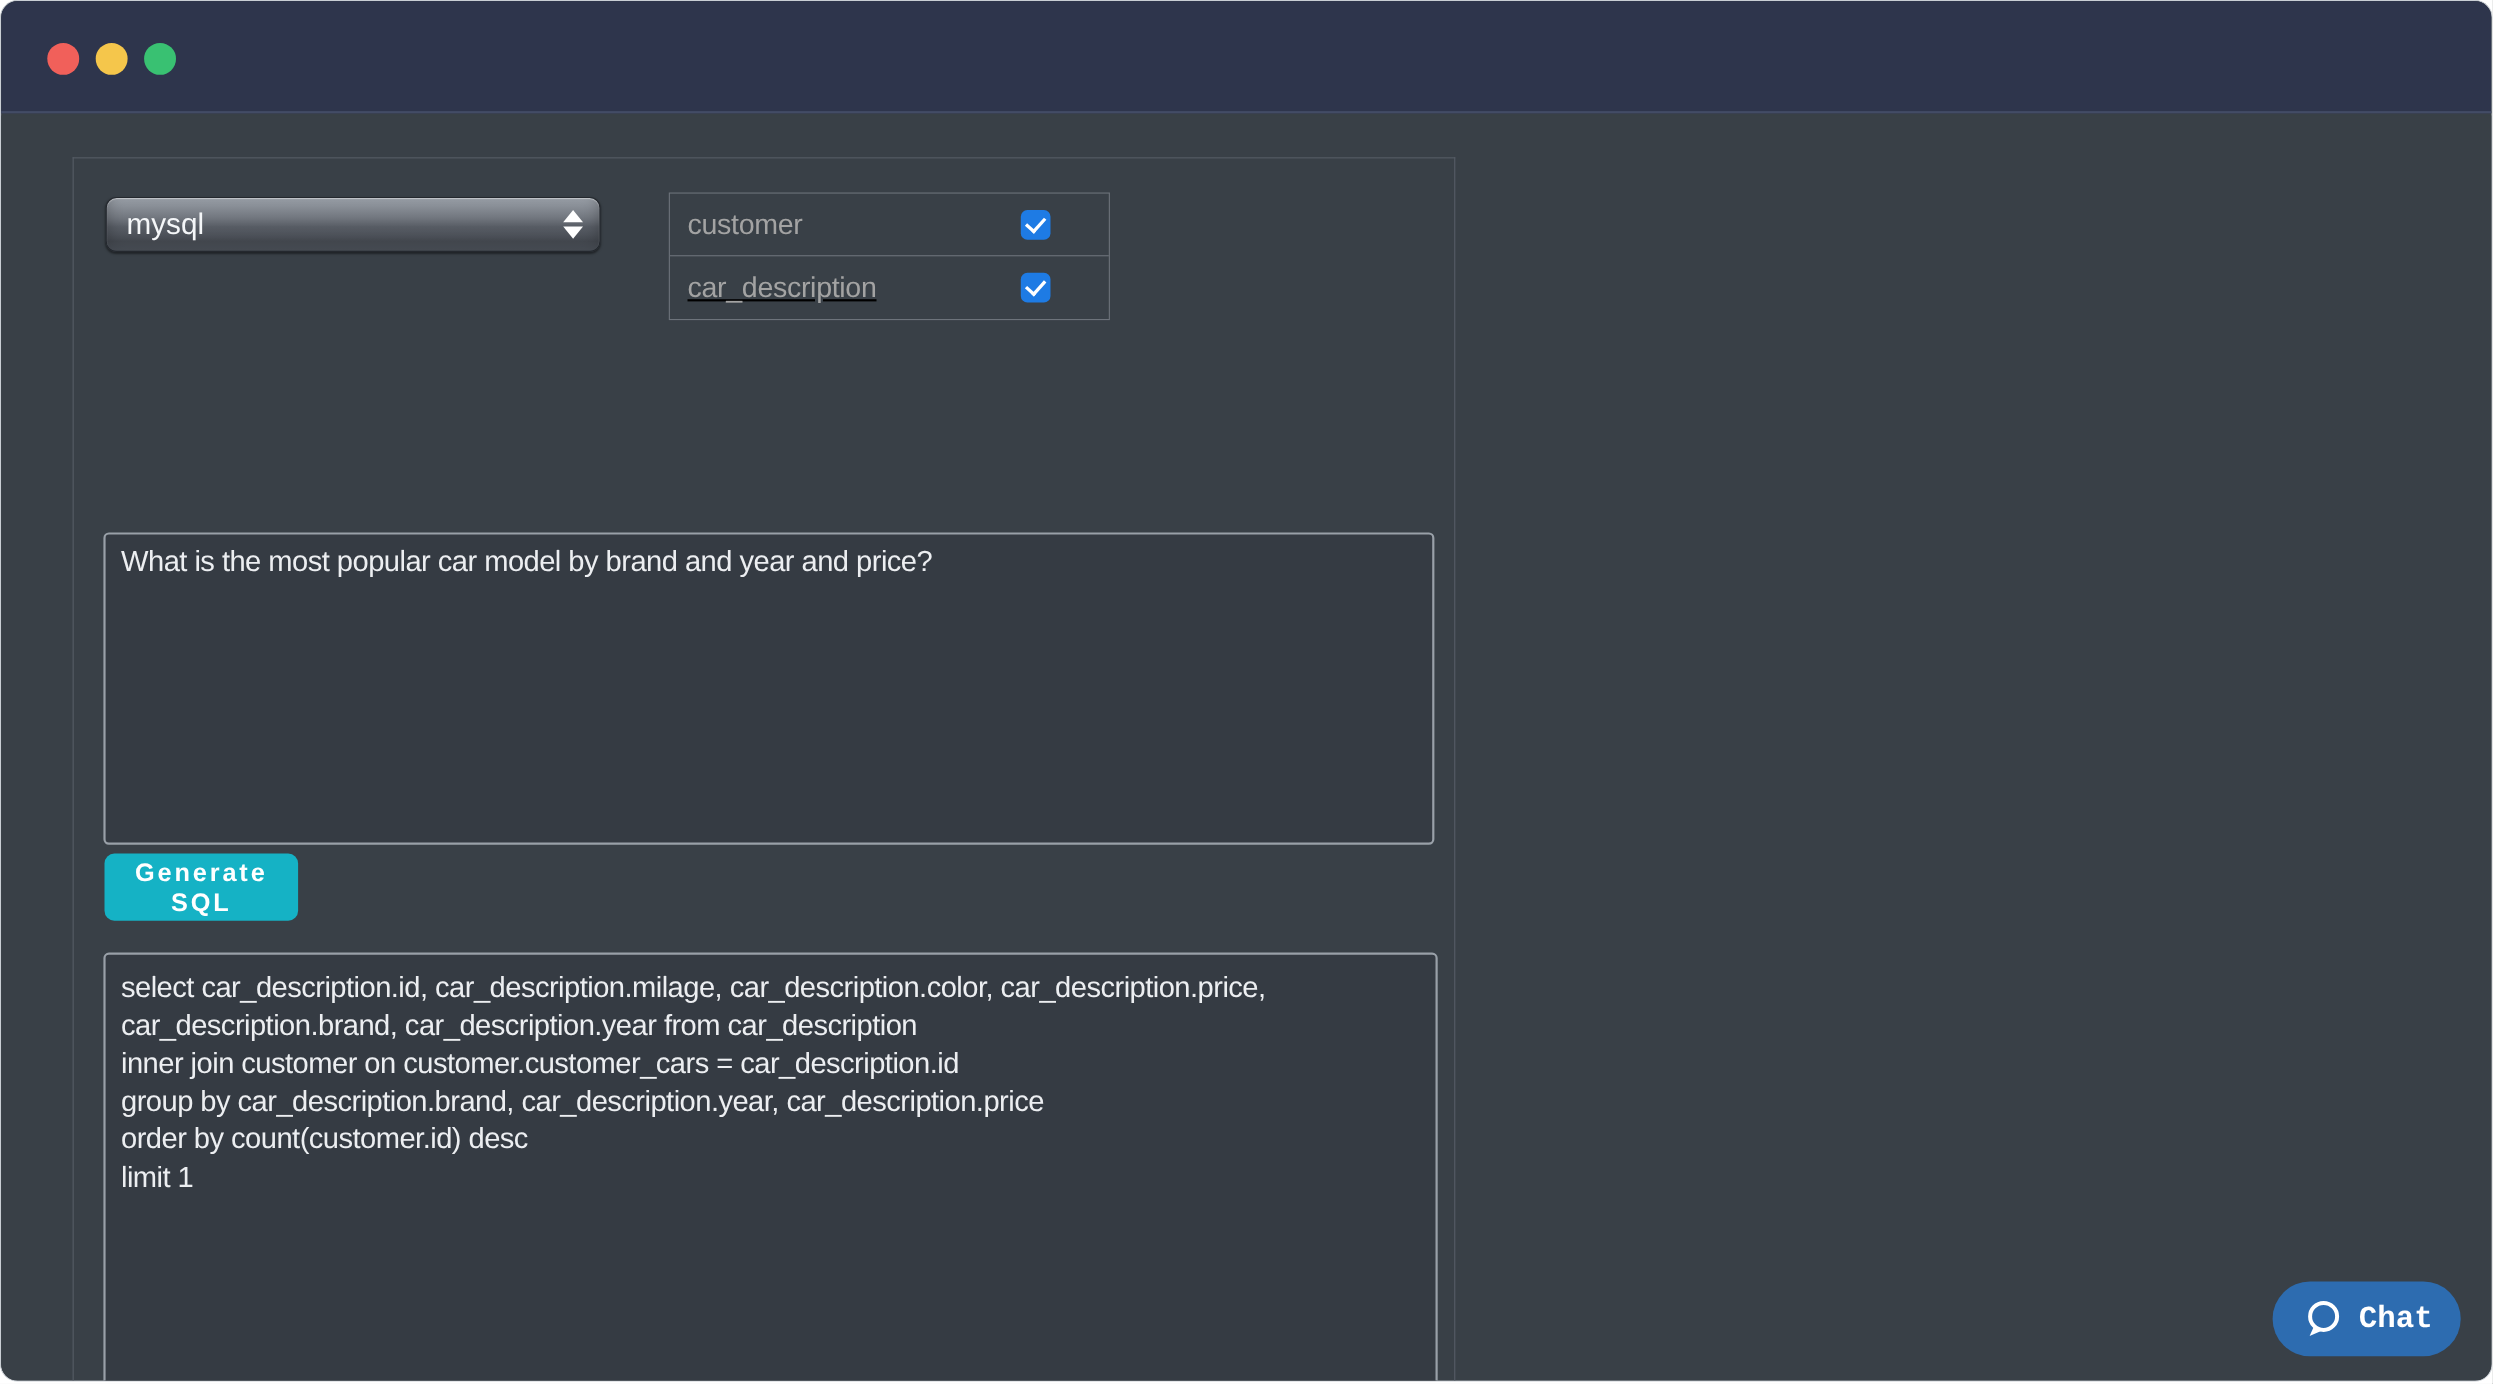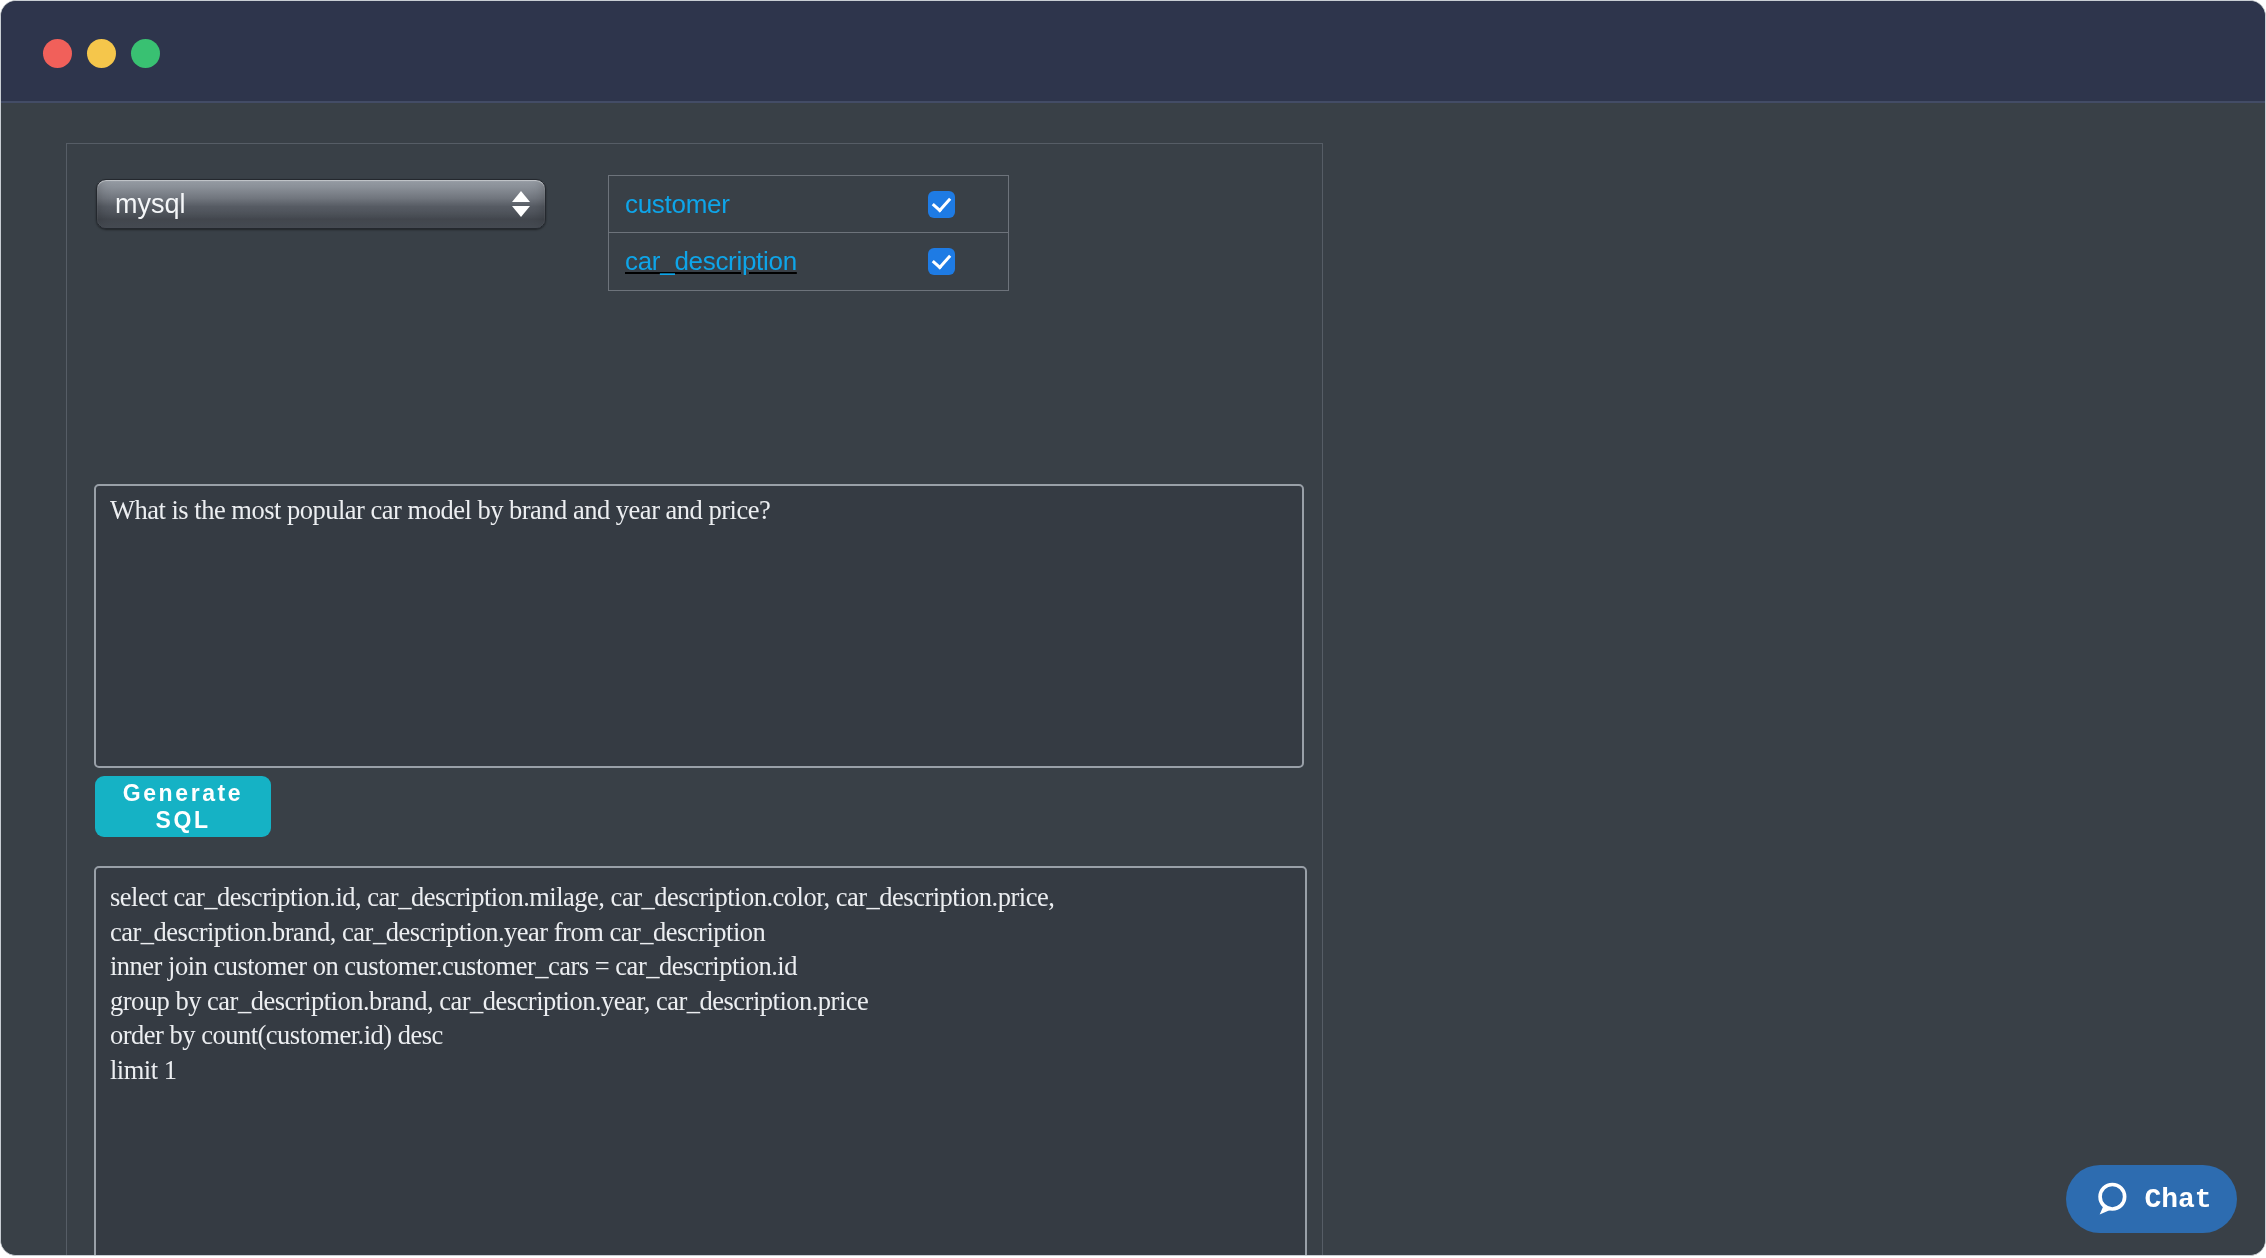--- a/index.html
+++ b/index.html
@@ -59,21 +59,21 @@
   
   .tables-list {
     position:absolute; left:541px; top:31px; width:401px;
     border:1px solid #6d737b;
   }
   .table-row {
     height:57px; display:flex; align-items:center; justify-content:space-between;
     padding:0 53px 0 16px; border-bottom:1px solid #6d737b; cursor:pointer;
   }
   .table-row:last-child { border-bottom:none;text-decoration:underline; }
-  .table-name { color:#0ea5e9; font-size:26px; letter-spacing:-0.3px; }
+  .table-name { color:#a3a3a3; font-size:26px; letter-spacing:-0.3px; }
   input.cb {
     -webkit-appearance:none; appearance:none;
     width:27px; height:27px; border-radius:6px; background:#ffffff;
     position:relative; cursor:pointer; outline:none; flex:0 0 auto;
   }
   input.cb:checked { background:#1e7be4; }
   input.cb:checked::after {
     content:""; position:absolute; left:8px; top:3px; width:8px; height:14px;
     border-right:3.5px solid #ffffff; border-bottom:3.5px solid #ffffff;
     transform:rotate(42deg);
@@ -84,21 +84,21 @@
     background:#15b2c5; border:none; border-radius:9px; color:#ffffff;
     font-family:"Liberation Sans",sans-serif; font-weight:bold;
     font-size:23px; letter-spacing:2.6px; cursor:pointer;
   }
   .btn-add   { position:absolute; left:1014px; top:37px;  width:219px; height:61px; }
   .btn-gen   { position:absolute; left:28px;   top:632px; width:176px; height:61px; }
 
   
   textarea.box {
     position:absolute; background:#353b43; border:2px solid #99a0a8; border-radius:5px;
-    color:#eceef1; font-family:Liberation Serif, serif; font-size:26.5px;
+    color:#eceef1; font-family:Liberation Sans, sans-serif; font-size:26.5px;
     letter-spacing:-0.5px; resize:none; outline:none; overflow:hidden;
   }
   .question-box { left:27px; top:340px; width:1210px; height:284px; padding:8px 14px; line-height:33px; }
   .sql-box      { left:27px; top:722px; width:1213px; height:560px; padding:12px 14px; line-height:34.6px; }
 
   
   .chat-btn {
     position:absolute; right:28px; bottom:22px; width:171px; height:68px;
     background:#2d6cb0; border:none; border-radius:40px;
     display:flex; align-items:center; justify-content:center; gap:13px;

